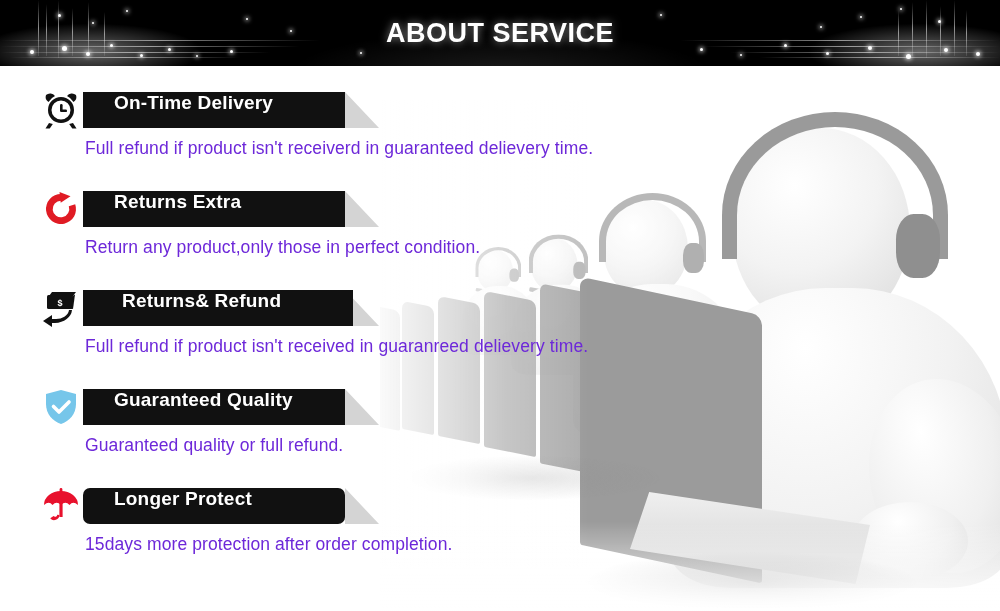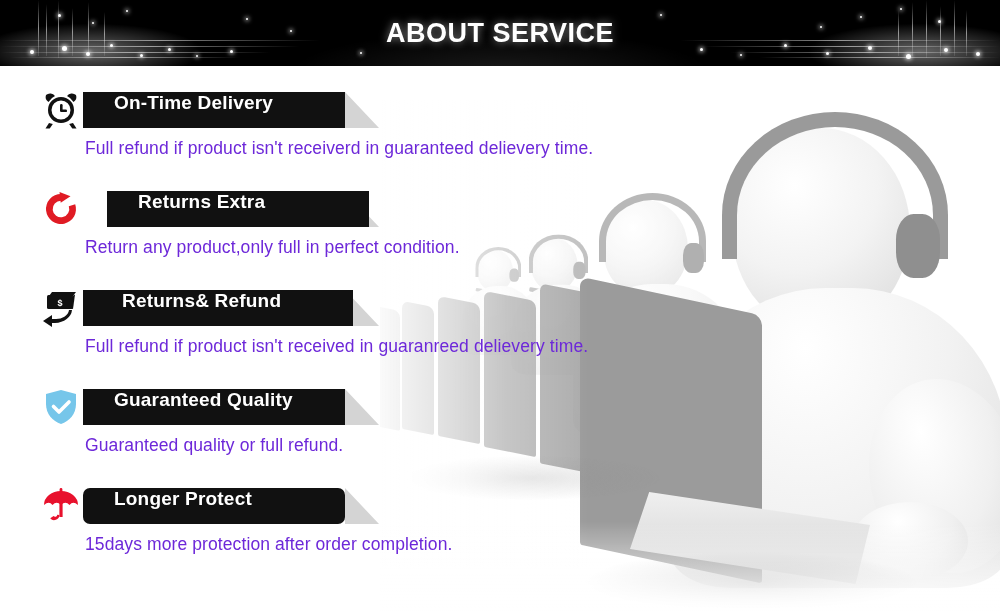--- a/index.html
+++ b/index.html
@@ -338,24 +338,24 @@
     </div>
 
     <div class="service-row">
       <div class="icon-box">
         <svg width="40" height="38" viewBox="0 0 40 38" aria-hidden="true">
           <path d="M20 4 a15 15 0 1 0 14.2 10.2 l-6.4 2.1 A8.3 8.3 0 1 1 20 10.7 Z" fill="#e01b24"></path>
           <path d="M18.5 2 l11 4.2 l-9.8 6.6 Z" fill="#e01b24"></path>
         </svg>
       </div>
       <div class="banner-tail" style="left:345px;"></div>
-      <div class="banner" style="width:262px;margin-left:24px;">
+      <div class="banner" style="width:262px;">
         <span class="banner-text">Returns Extra</span>
       </div>
-      <div class="desc">Return any product,only full in perfect condition.</div>
+      <div class="desc">Return any product,only those in perfect condition.</div>
     </div>
 
     <div class="service-row">
       <div class="icon-box">
         <svg width="44" height="40" viewBox="0 0 44 40" aria-hidden="true">
           <g fill="#111111">
             <path d="M13 4 h24 l-3 4 h-24 Z"></path>
             <rect x="8" y="7" width="26" height="14" rx="1.5"></rect>
             <path d="M36 6.5 l-2 14.5 l-2 -1 l1.6 -12 Z"></path>
             <text x="21" y="17.6" font-family="Liberation Sans, sans-serif" font-size="9" font-weight="bold" fill="#ffffff" text-anchor="middle">$</text>

